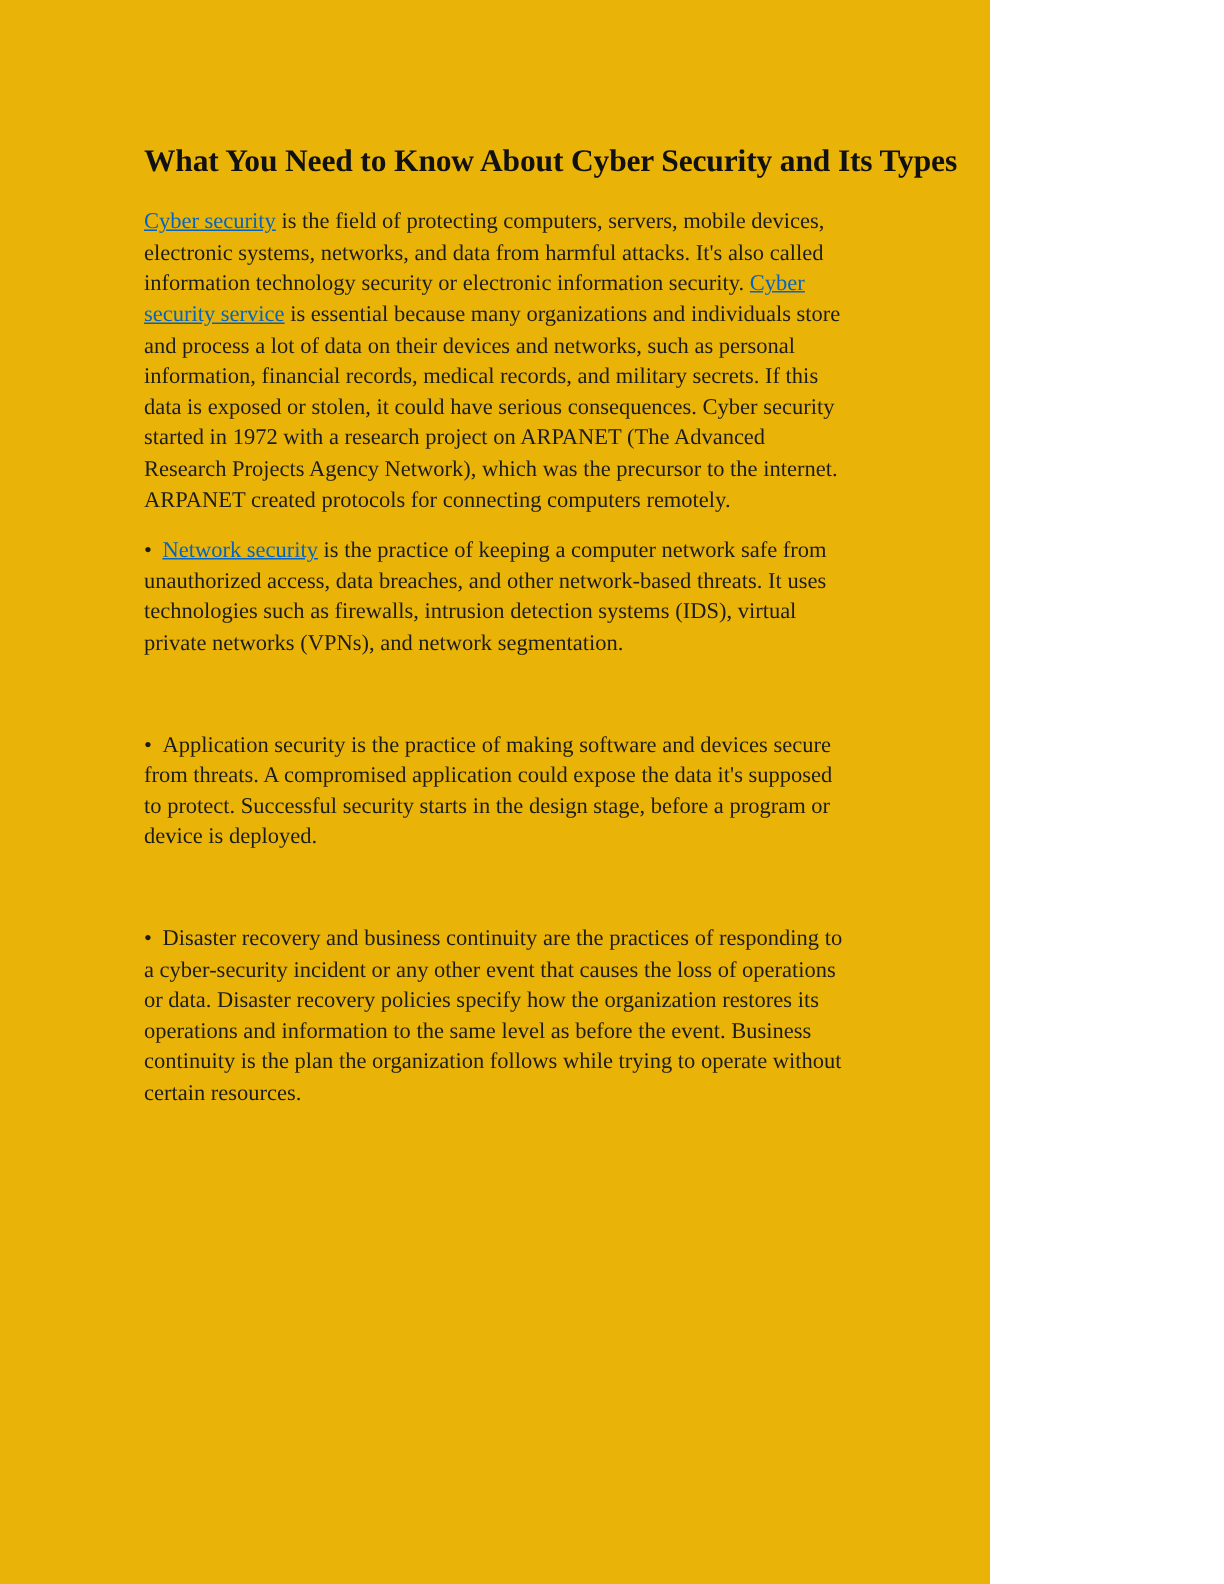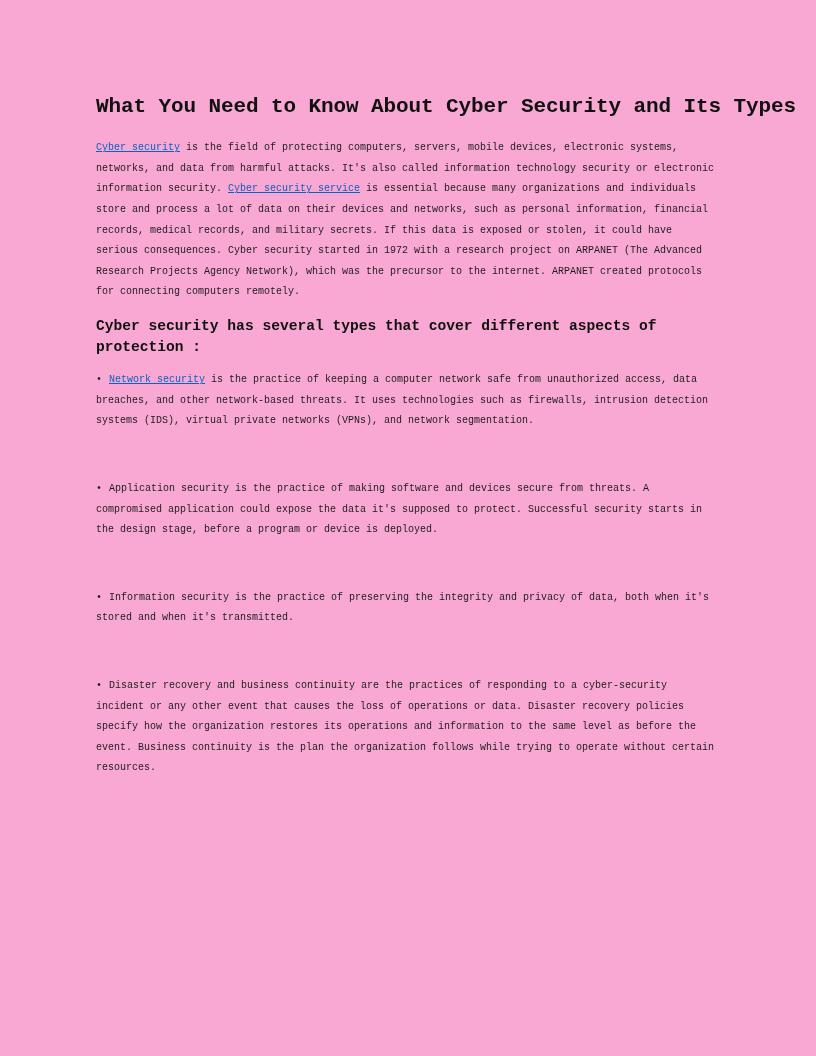--- a/index.html
+++ b/index.html
@@ -2,41 +2,41 @@
 <html style="--link-color: #0563C1;"><head>
 <meta charset="utf-8">
 <style>
   html, body {
     margin: 0;
     padding: 0;
     background: #ffffff;
   }
   .doc-page {
     position: relative;
-    width: 816px;
+    width: 660px;
     height: 1056px;
     box-sizing: border-box;
     padding: 94px 96px 40px 96px;
-    background: #f9a8d4;
+    background: #eab308;
     overflow: hidden;
-    font-family: Liberation Mono, monospace;
+    font-family: Liberation Serif, serif;
     color: #1c1c1c;
   }
   h1.doc-title {
     margin: 0 0 18px 0;
     font-size: 21px;
     font-weight: bold;
     line-height: 1.25;
     color: #111111;
     white-space: nowrap;
     letter-spacing: -0.1px;
   }
   p.body {
     margin: 0 0 13px 0;
-    font-size: 10px;
+    font-size: 15px;
     line-height: 20.6px;
     color: #1c1c1c;
   }
   p.subheading {
     margin: 13px 0 13px 0;
     font-size: 14.6px;
     line-height: 20.6px;
     font-weight: bold;
     color: #111111;
   }
@@ -57,22 +57,20 @@
 </style>
 </head>
 <body>
 
 <div class="doc-page">
 
   <h1 class="doc-title">What You Need to Know About Cyber Security and Its Types</h1>
 
   <p class="body"><a href="#" class="link">Cyber security</a><span> is the field of protecting computers, servers, mobile devices, electronic systems, networks, and data from harmful attacks. It's also called information technology security or electronic information security. </span><a href="#" class="link">Cyber security service</a><span> is essential because many organizations and individuals store and process a lot of data on their devices and networks, such as personal information, financial records, medical records, and military secrets. If this data is exposed or stolen, it could have serious consequences. Cyber security started in 1972 with a research project on ARPANET (The Advanced Research Projects Agency Network), which was the precursor to the internet. ARPANET created protocols for connecting computers remotely.</span></p>
 
-  <p class="subheading">Cyber security has several types that cover different aspects of protection :</p>
 
   <div id="bullet-list">
       <p class="body bullet"><span class="marker">•</span><a href="#" class="link">Network security</a><span> is the practice of keeping a computer network safe from unauthorized access, data breaches, and other network-based threats. It uses technologies such as firewalls, intrusion detection systems (IDS), virtual private networks (VPNs), and network segmentation.</span></p>
       <p class="body bullet"><span class="marker">•</span><span>Application security is the practice of making software and devices secure from threats. A compromised application could expose the data it's supposed to protect. Successful security starts in the design stage, before a program or device is deployed.</span></p>
-      <p class="body bullet"><span class="marker">•</span><span>Information security is the practice of preserving the integrity and privacy of data, both when it's stored and when it's transmitted.</span></p>
       <p class="body bullet"><span class="marker">•</span><span>Disaster recovery and business continuity are the practices of responding to a cyber-security incident or any other event that causes the loss of operations or data. Disaster recovery policies specify how the organization restores its operations and information to the same level as before the event. Business continuity is the plan the organization follows while trying to operate without certain resources.</span></p>
     </div>
 
 </div>
 
 </body></html>

